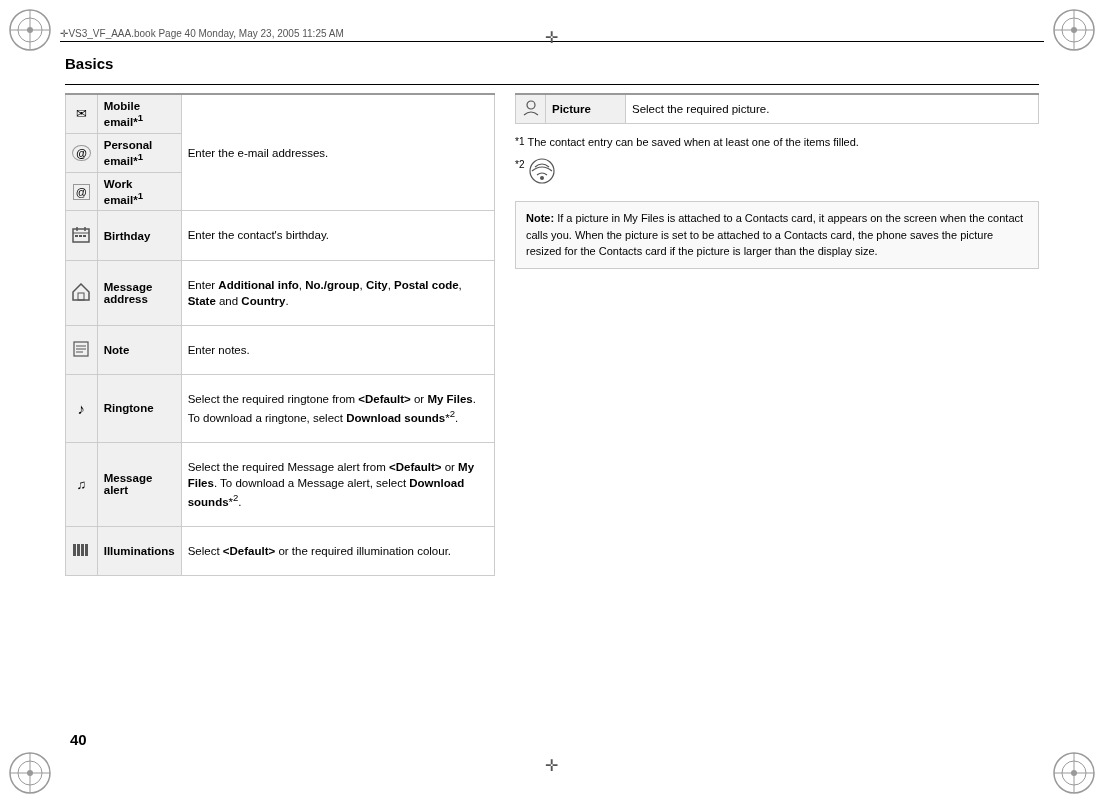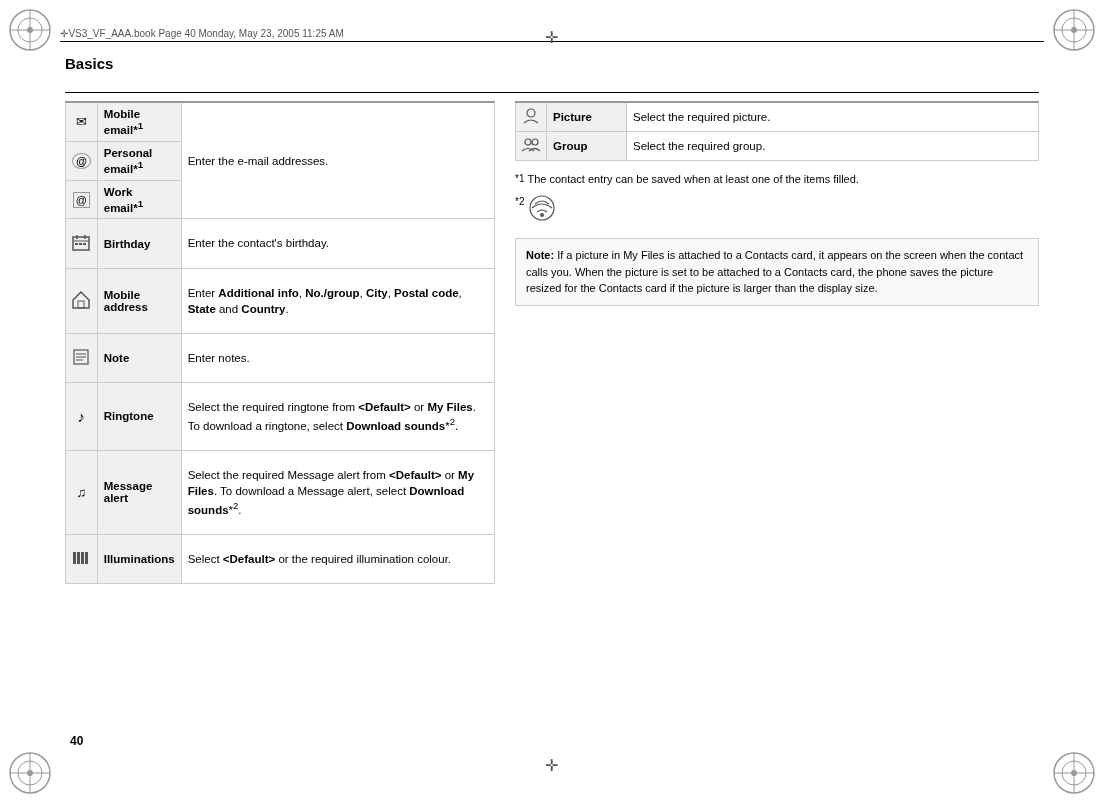--- a/index.html
+++ b/index.html
@@ -42,40 +42,40 @@
       padding-bottom: 2px;
       display: flex;
       align-items: center;
     }
 
     
     .page-number {
       position: absolute;
       bottom: 55px;
       left: 70px;
-      font-size: 12px;
+      font-size: 15px;
       font-weight: bold;
     }
 
     
     .main-content {
       position: absolute;
       top: 55px;
       left: 65px;
       right: 65px;
       bottom: 55px;
     }
 
     
     .page-title {
       font-size: 15px;
       font-weight: bold;
       margin-bottom: 8px;
       border-bottom: 1px solid #000;
-      padding-bottom: 20px;
+      padding-bottom: 12px;
     }
 
     
     .columns {
       display: flex;
       gap: 20px;
       margin-top: 8px;
     }
 
     .left-col {
@@ -266,21 +266,21 @@
           <td class="label-cell">Birthday</td>
           <td class="desc-cell">Enter the contact's birthday.</td>
         </tr>
         <tr>
           <td class="icon-cell">
             <svg width="18" height="18" viewBox="0 0 18 18">
               <polygon points="9,1 17,9 17,17 1,17 1,9" fill="none" stroke="#555" stroke-width="1.5"></polygon>
               <rect x="6" y="10" width="6" height="7" fill="none" stroke="#555" stroke-width="1"></rect>
             </svg>
           </td>
-          <td class="label-cell">Mobile address</td>
+          <td class="label-cell">Message address</td>
           <td class="desc-cell">Enter <strong>Additional info</strong>, <strong>No./group</strong>, <strong>City</strong>, <strong>Postal code</strong>, <strong>State</strong> and <strong>Country</strong>.</td>
         </tr>
         <tr>
           <td class="icon-cell">
             <svg width="16" height="16" viewBox="0 0 16 16">
               <rect x="1" y="1" width="14" height="14" fill="none" stroke="#555" stroke-width="1.2"></rect>
               <line x1="3" y1="5" x2="13" y2="5" stroke="#555" stroke-width="1"></line>
               <line x1="3" y1="8" x2="13" y2="8" stroke="#555" stroke-width="1"></line>
               <line x1="3" y1="11" x2="10" y2="11" stroke="#555" stroke-width="1"></line>
             </svg>
@@ -320,32 +320,20 @@
         <tbody>
             <tr>
           <td class="icon-cell">
             <svg width="16" height="16" viewBox="0 0 16 16">
               <circle cx="8" cy="5" r="4" fill="none" stroke="#555" stroke-width="1.2"></circle>
               <path d="M1 15 Q8 9 15 15" fill="none" stroke="#555" stroke-width="1.2"></path>
             </svg>
           </td>
           <td class="label-cell">Picture</td>
           <td class="desc-cell">Select the required picture.</td>
-        </tr>
-        <tr>
-          <td class="icon-cell">
-            <svg width="18" height="16" viewBox="0 0 18 16">
-              <circle cx="6" cy="5" r="3" fill="none" stroke="#555" stroke-width="1.2"></circle>
-              <path d="M0 14 Q6 9 12 14" fill="none" stroke="#555" stroke-width="1.2"></path>
-              <circle cx="13" cy="5" r="3" fill="none" stroke="#555" stroke-width="1.2"></circle>
-              <path d="M7 14 Q13 9 18 14" fill="none" stroke="#555" stroke-width="1.2"></path>
-            </svg>
-          </td>
-          <td class="label-cell">Group</td>
-          <td class="desc-cell">Select the required group.</td>
         </tr>
       </tbody>
         </table>
 
       <div class="footnote">
         <div class="footnote-item">
           <span style="font-size:10px; vertical-align:super; margin-right:3px;">*1</span>
           <span>The contact entry can be saved when at least one of the items filled.</span>
         </div>
         <div class="footnote-item" style="margin-top:6px;">

